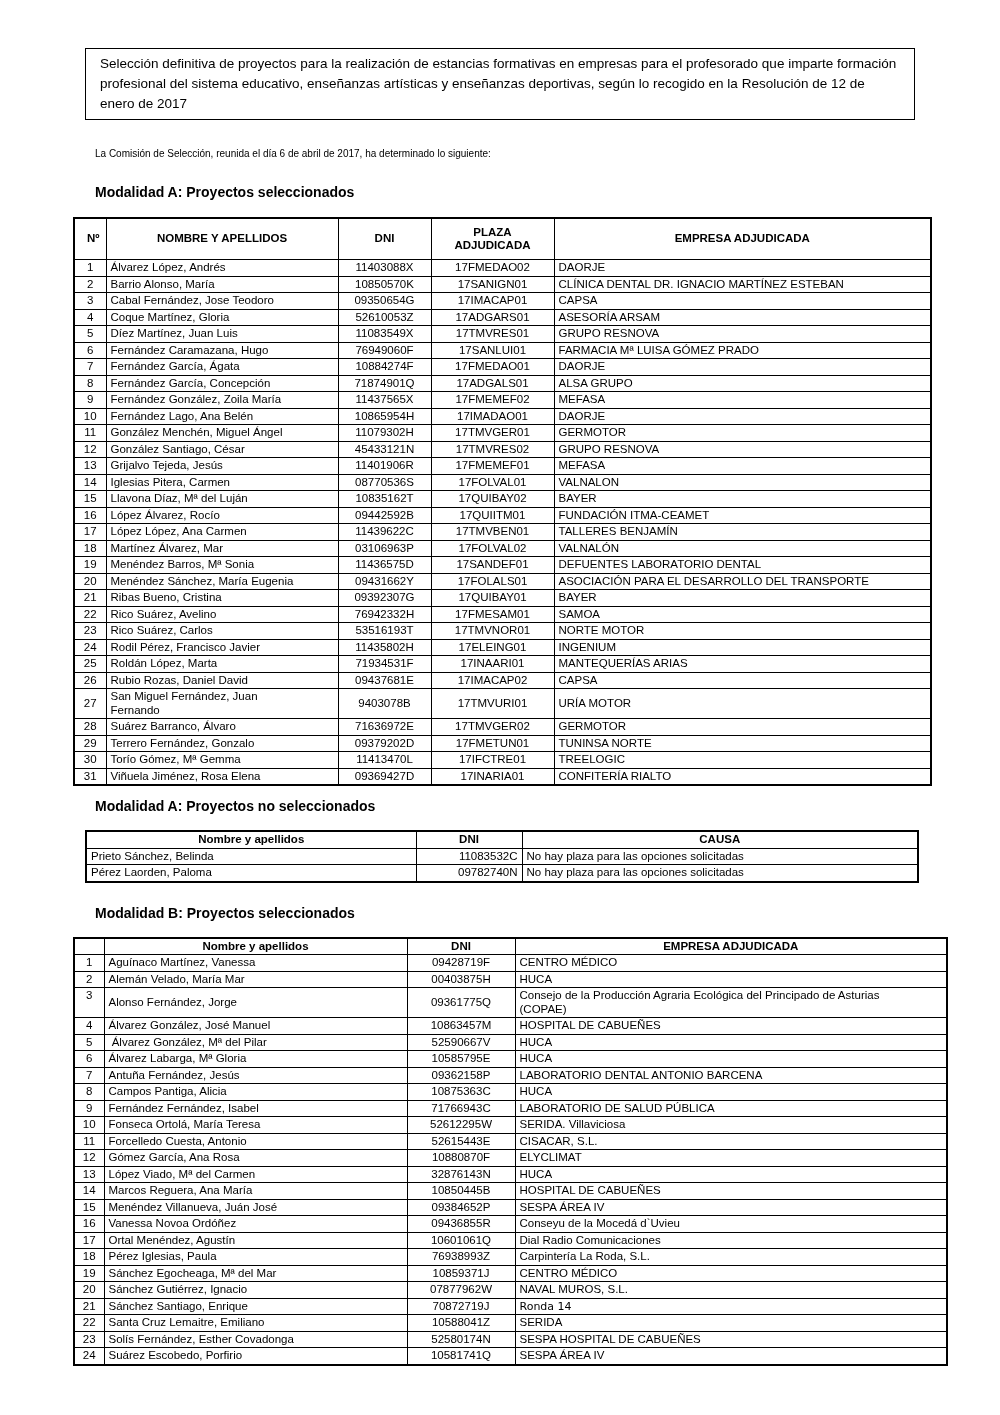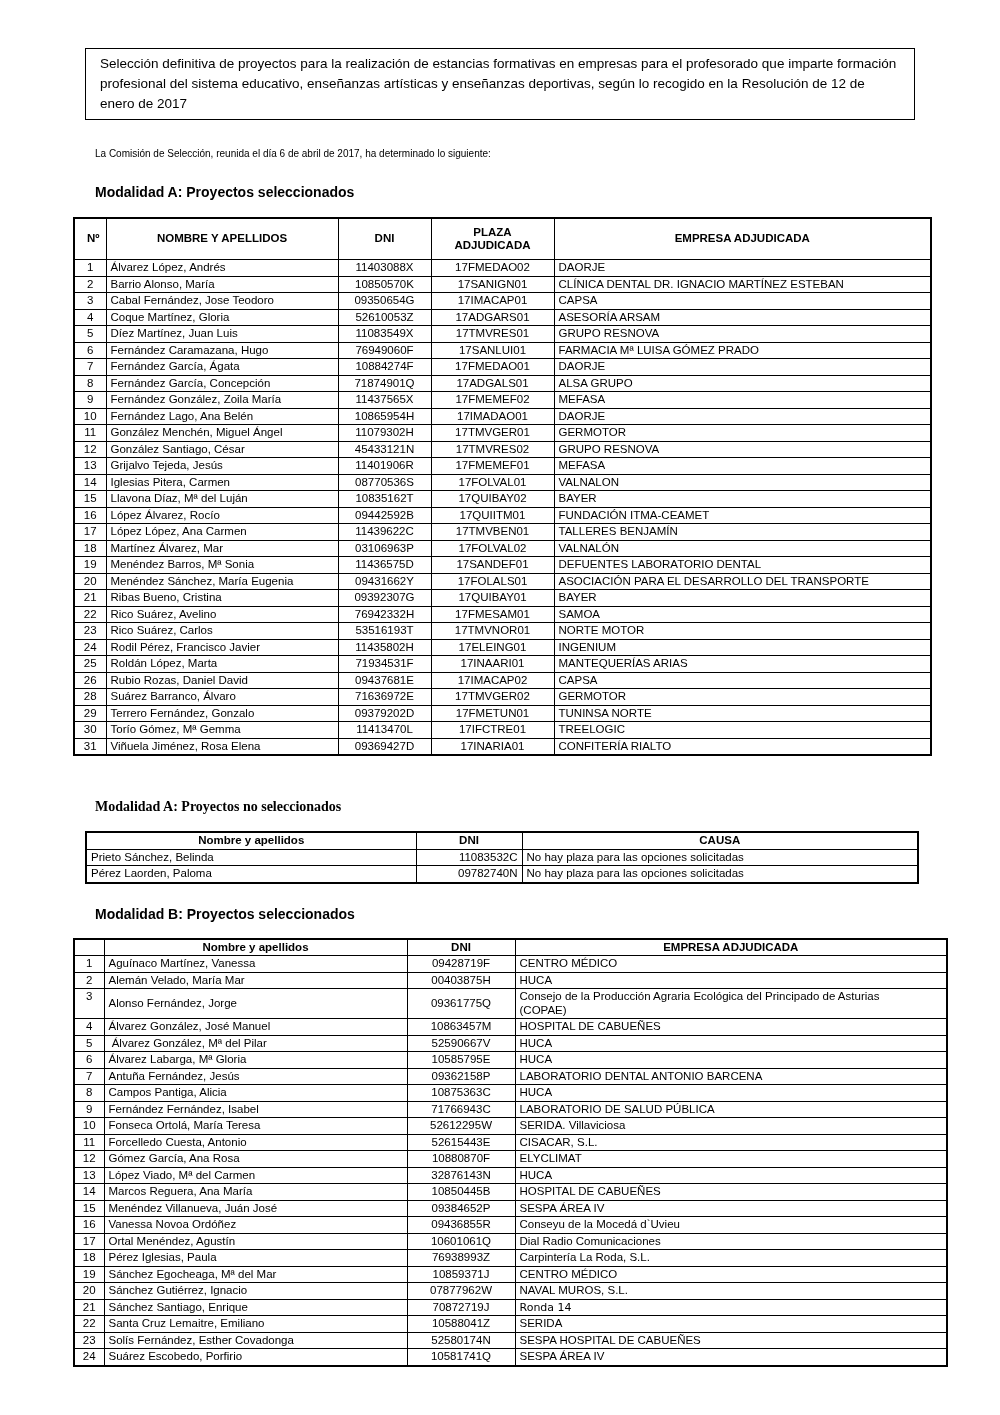--- a/index.html
+++ b/index.html
@@ -9,21 +9,21 @@
     font-family:"Liberation Sans", sans-serif;
   }
   .title-box {
     margin:48px 85px 0 85px;
     border:1.5px solid #000;
     padding:5px 14px;
     font-size:13.5px; line-height:20px;
   }
   .intro { margin:26px 60px 0 95px; font-size:10px; line-height:16px; }
   .section-heading { margin:22px 0 0 95px; font-size:14px; font-weight:bold; }
-  .section-heading.gap-lg { margin-top:43px;font-family:Liberation Serif, serif; }
+  .section-heading.gap-lg { margin-top:12px; }
   table { border-collapse:collapse; font-size:11.5px; table-layout:fixed; border:2px solid #000; }
   th, td {
     border:1px solid #000;
     padding:1px 4px;
     line-height:13.5px;
     vertical-align:middle;
     white-space:pre-line;
     overflow:hidden;
   }
   th { font-weight:bold; text-align:center; white-space:normal; }
@@ -249,20 +249,28 @@
         <td>MANTEQUERÍAS ARIAS</td>
       </tr>
       <tr>
         <td>26</td>
         <td>Rubio Rozas, Daniel David</td>
         <td>09437681E</td>
         <td>17IMACAP02</td>
         <td>CAPSA</td>
       </tr>
       <tr>
+        <td>27</td>
+        <td>San Miguel Fernández, Juan
+Fernando</td>
+        <td>9403078B</td>
+        <td>17TMVURI01</td>
+        <td>URÍA MOTOR</td>
+      </tr>
+      <tr>
         <td>28</td>
         <td>Suárez Barranco, Álvaro</td>
         <td>71636972E</td>
         <td>17TMVGER02</td>
         <td>GERMOTOR</td>
       </tr>
       <tr>
         <td>29</td>
         <td>Terrero Fernández, Gonzalo</td>
         <td>09379202D</td>

